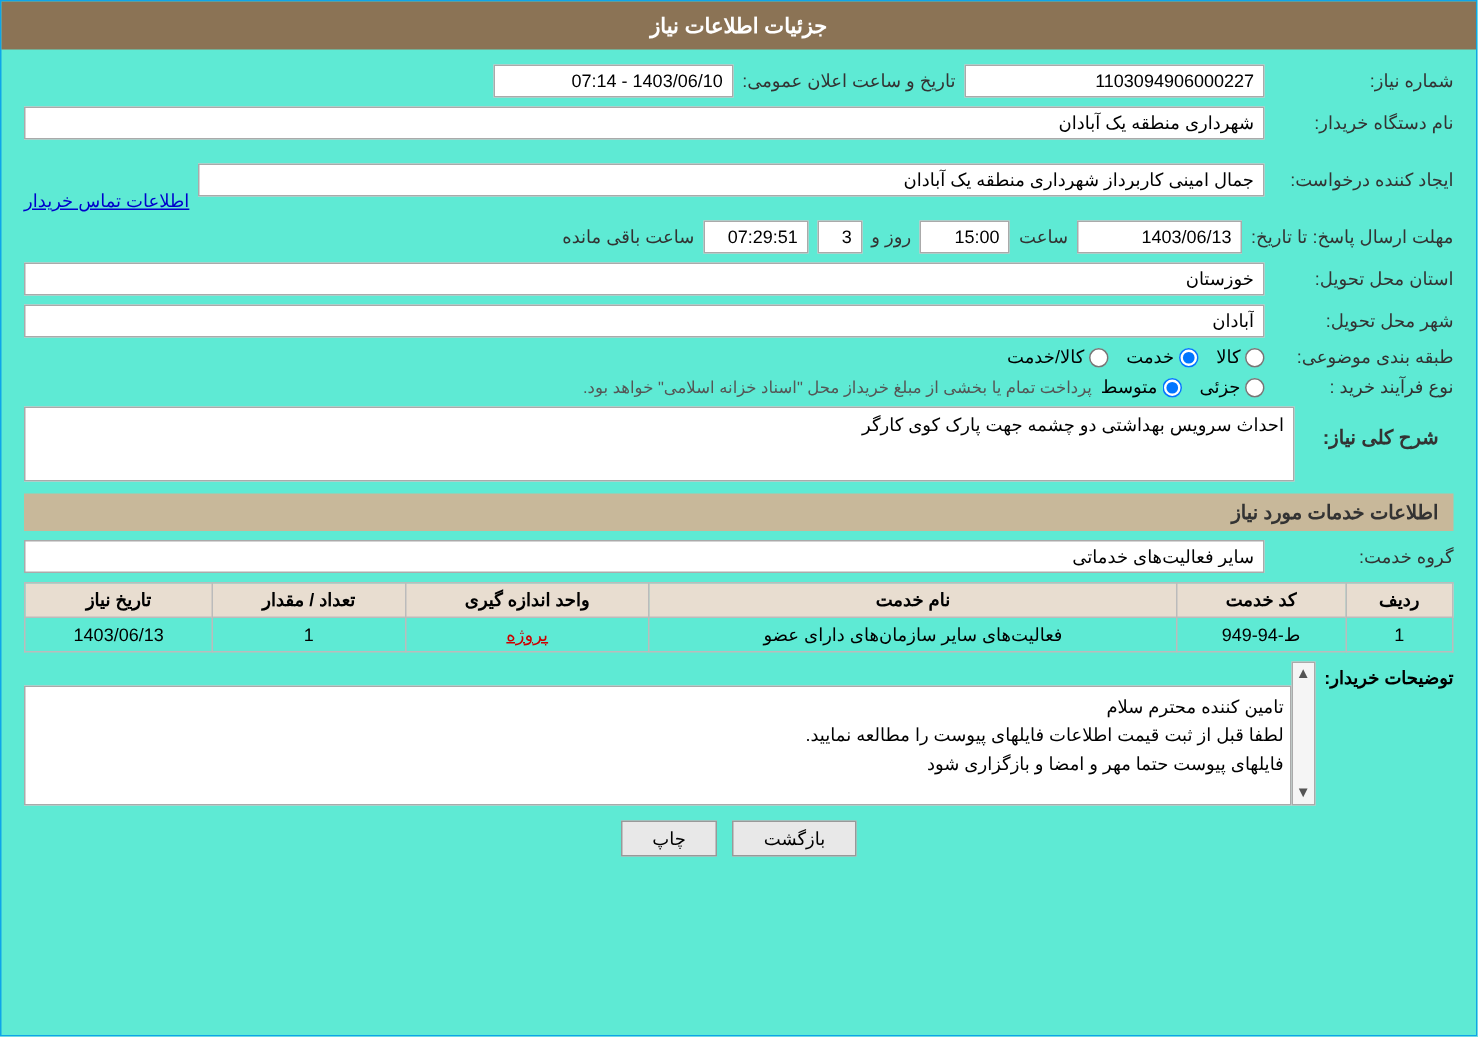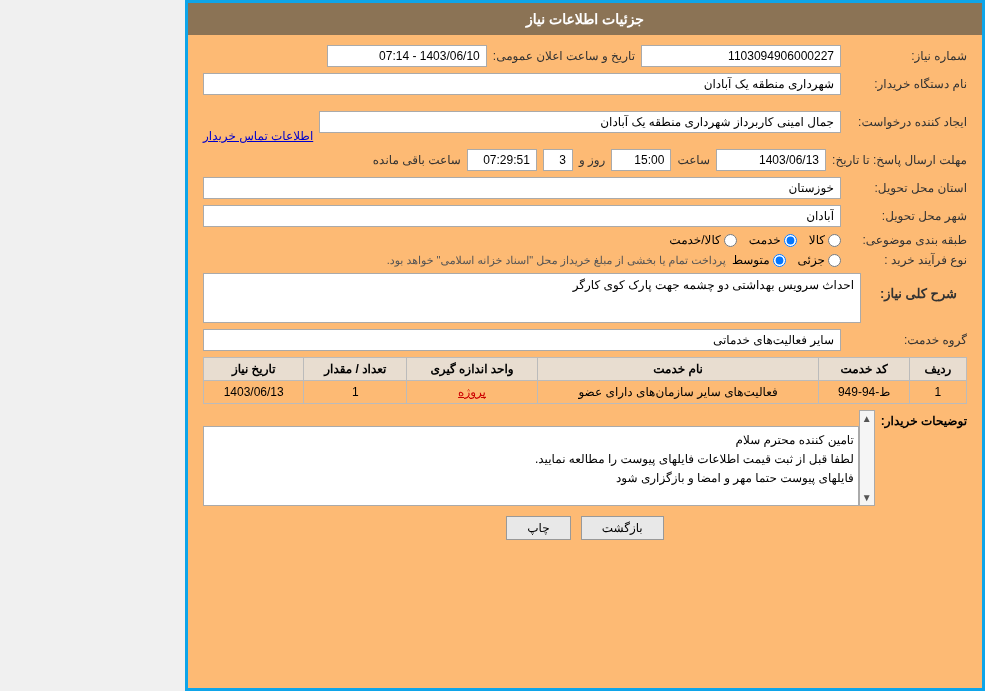--- a/index.html
+++ b/index.html
@@ -3,24 +3,24 @@
   <meta charset="utf-8">
   <style>
     * { box-sizing: border-box; margin: 0; padding: 0; }
     body {
       font-family: Tahoma, Arial, sans-serif;
       font-size: 12px;
       background: #f0f0f0;
       direction: rtl;
     }
     .page-wrapper {
-      width: 800px;
+      width: 985px;
       min-height: 691px;
-      background: #fdba74;
-      border: 3px solid #0ea5e9;
+      background: #5eead4;
+      border: 1px solid #0ea5e9;
     }
     .header-bar {
       background: #8b7355;
       color: #fff;
       text-align: center;
       padding: 8px 0;
       font-size: 14px;
       font-weight: bold;
     }
     .content {
@@ -267,20 +267,21 @@
         </div>
       </div>
       <span class="zarb-line">پرداخت تمام یا بخشی از مبلغ خریداز محل "اسناد خزانه اسلامی" خواهد بود.</span>
     </div>
 
     <div class="form-row" style="align-items:flex-start; margin-top:4px;">
       <div class="section-title" style="min-width:100px; background:transparent; font-weight:bold; font-size:13px;">شرح کلی نیاز:</div>
       <textarea class="textarea-box" readonly="" style="">احداث سرویس بهداشتی دو چشمه جهت پارک کوی کارگر</textarea>
     </div>
 
+    <div class="section-title">اطلاعات خدمات مورد نیاز</div>
 
     <div class="group-row">
       <span class="label">گروه خدمت:</span>
       <input class="input-box input-wide" type="text" value="سایر فعالیت‌های خدماتی" readonly="" style="">
     </div>
 
     <table class="table-section">
       <thead>
         <tr>
           <th>ردیف</th>

